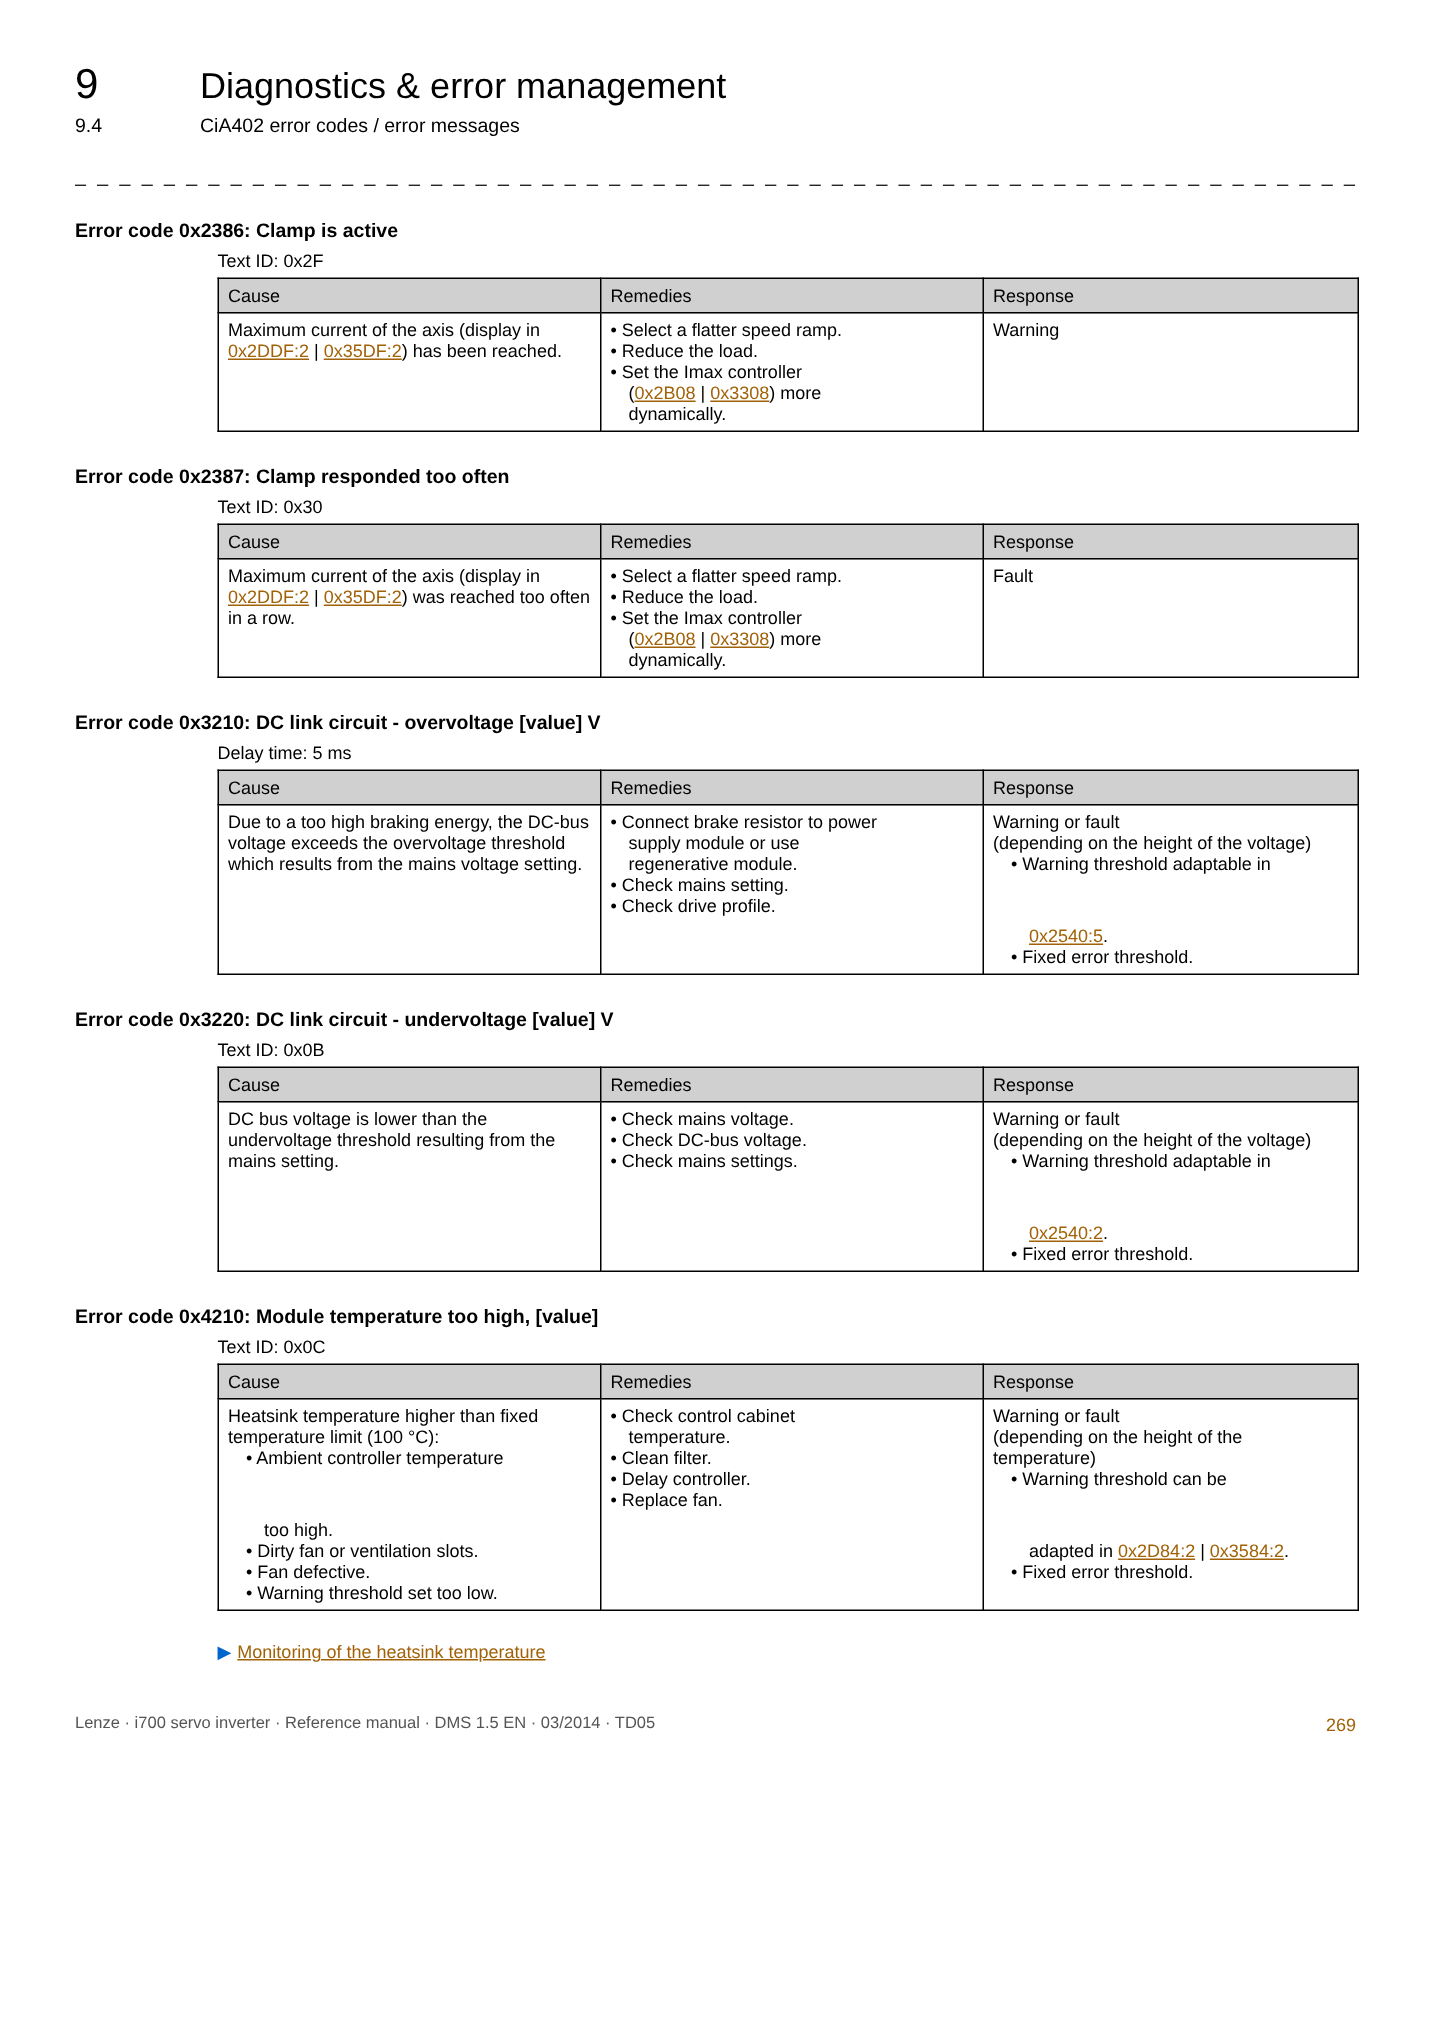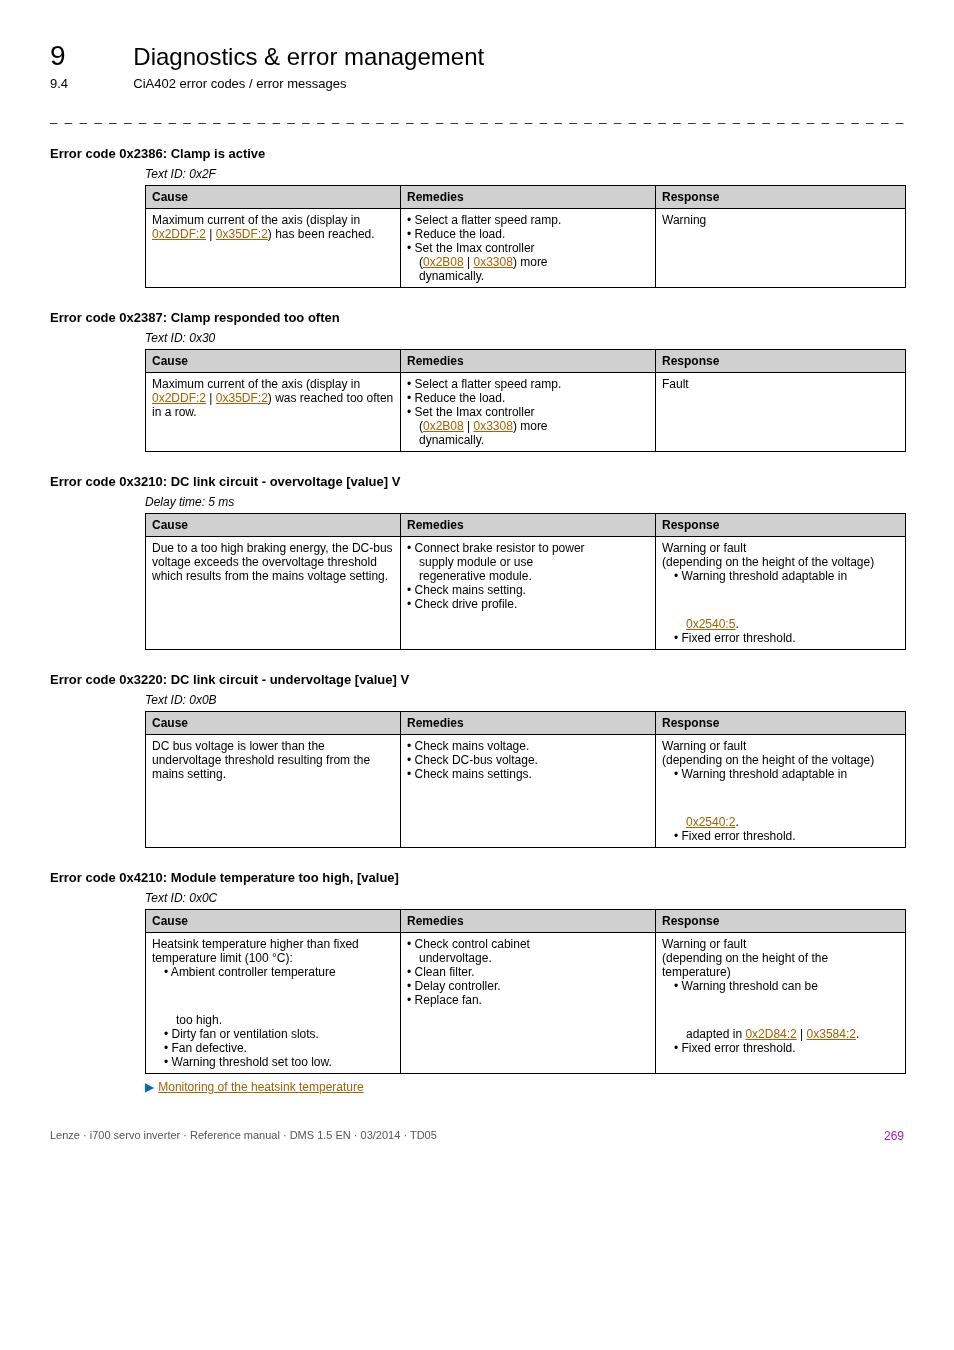--- a/index.html
+++ b/index.html
@@ -42,38 +42,37 @@
   }
   .error-title {
     font-weight: bold;
     font-size: 13px;
     margin-bottom: 6px;
   }
   .error-meta {
     margin-left: 95px;
     font-size: 12px;
     margin-bottom: 4px;
-    font-style: italic;
   }
   table {
     border-collapse: collapse;
     width: 760px;
     margin-left: 95px;
     table-layout: fixed;
   }
   th, td {
     border: 1px solid #000;
     padding: 4px 6px;
     text-align: left;
     vertical-align: top;
     font-size: 12px;
   }
   th {
     background: #d0d0d0;
-    font-weight: bold;
+    font-weight: normal;
   }
   col.c1 { width: 255px; }
   col.c2 { width: 255px; }
   col.c3 { width: 250px; }
   .link {
     color: #a16207;
     text-decoration: underline;
   }
   .sub-indent {
     margin-left: 12px;
@@ -81,38 +80,38 @@
     padding-left: 8px;
   }
   .sub-indent2 {
     margin-left: 24px;
     text-indent: -8px;
     padding-left: 8px;
     margin-top: 34px;
   }
   .link-row {
     margin-left: 95px;
-    margin-top: 6px;
+    margin-top: 20px;
     font-size: 12px;
   }
   .link-row .arrow {
     color: #0066cc;
     margin-right: 4px;
   }
   .footer {
     position: relative;
     margin-top: 35px;
     font-size: 11px;
     color: #555;
   }
   .footer .page {
     position: absolute;
     right: 0;
     font-size: 12px;
-    color: #a21caf;
+    color: #a16207;
   }
 </style>
 </head>
 <body>
 
 <div>
   <span class="chapter-num">9</span>
   <span class="chapter-title">Diagnostics &amp; error management</span>
 </div>
 <div style="margin-top:4px;">
@@ -283,21 +282,21 @@
       <td>
         <div>Heatsink temperature higher than fixed temperature limit (100 °C):</div>
         <div class="sub-indent">• Ambient controller temperature</div>
         <div class="sub-indent2">too high.</div>
         <div class="sub-indent">• Dirty fan or ventilation slots.</div>
         <div class="sub-indent">• Fan defective.</div>
         <div class="sub-indent">• Warning threshold set too low.</div>
       </td>
       <td>
         <div>• Check control cabinet</div>
-        <div class="sub-indent">undervoltage.</div>
+        <div class="sub-indent">temperature.</div>
         <div>• Clean filter.</div>
         <div>• Delay controller.</div>
         <div>• Replace fan.</div>
       </td>
       <td>
         <div>Warning or fault</div>
         <div>(depending on the height of the temperature)</div>
         <div class="sub-indent">• Warning threshold can be</div>
         <div class="sub-indent2">
           <span>adapted in </span><span class="link">0x2D84:2</span><span> | </span><span class="link">0x3584:2</span><span>.</span>

